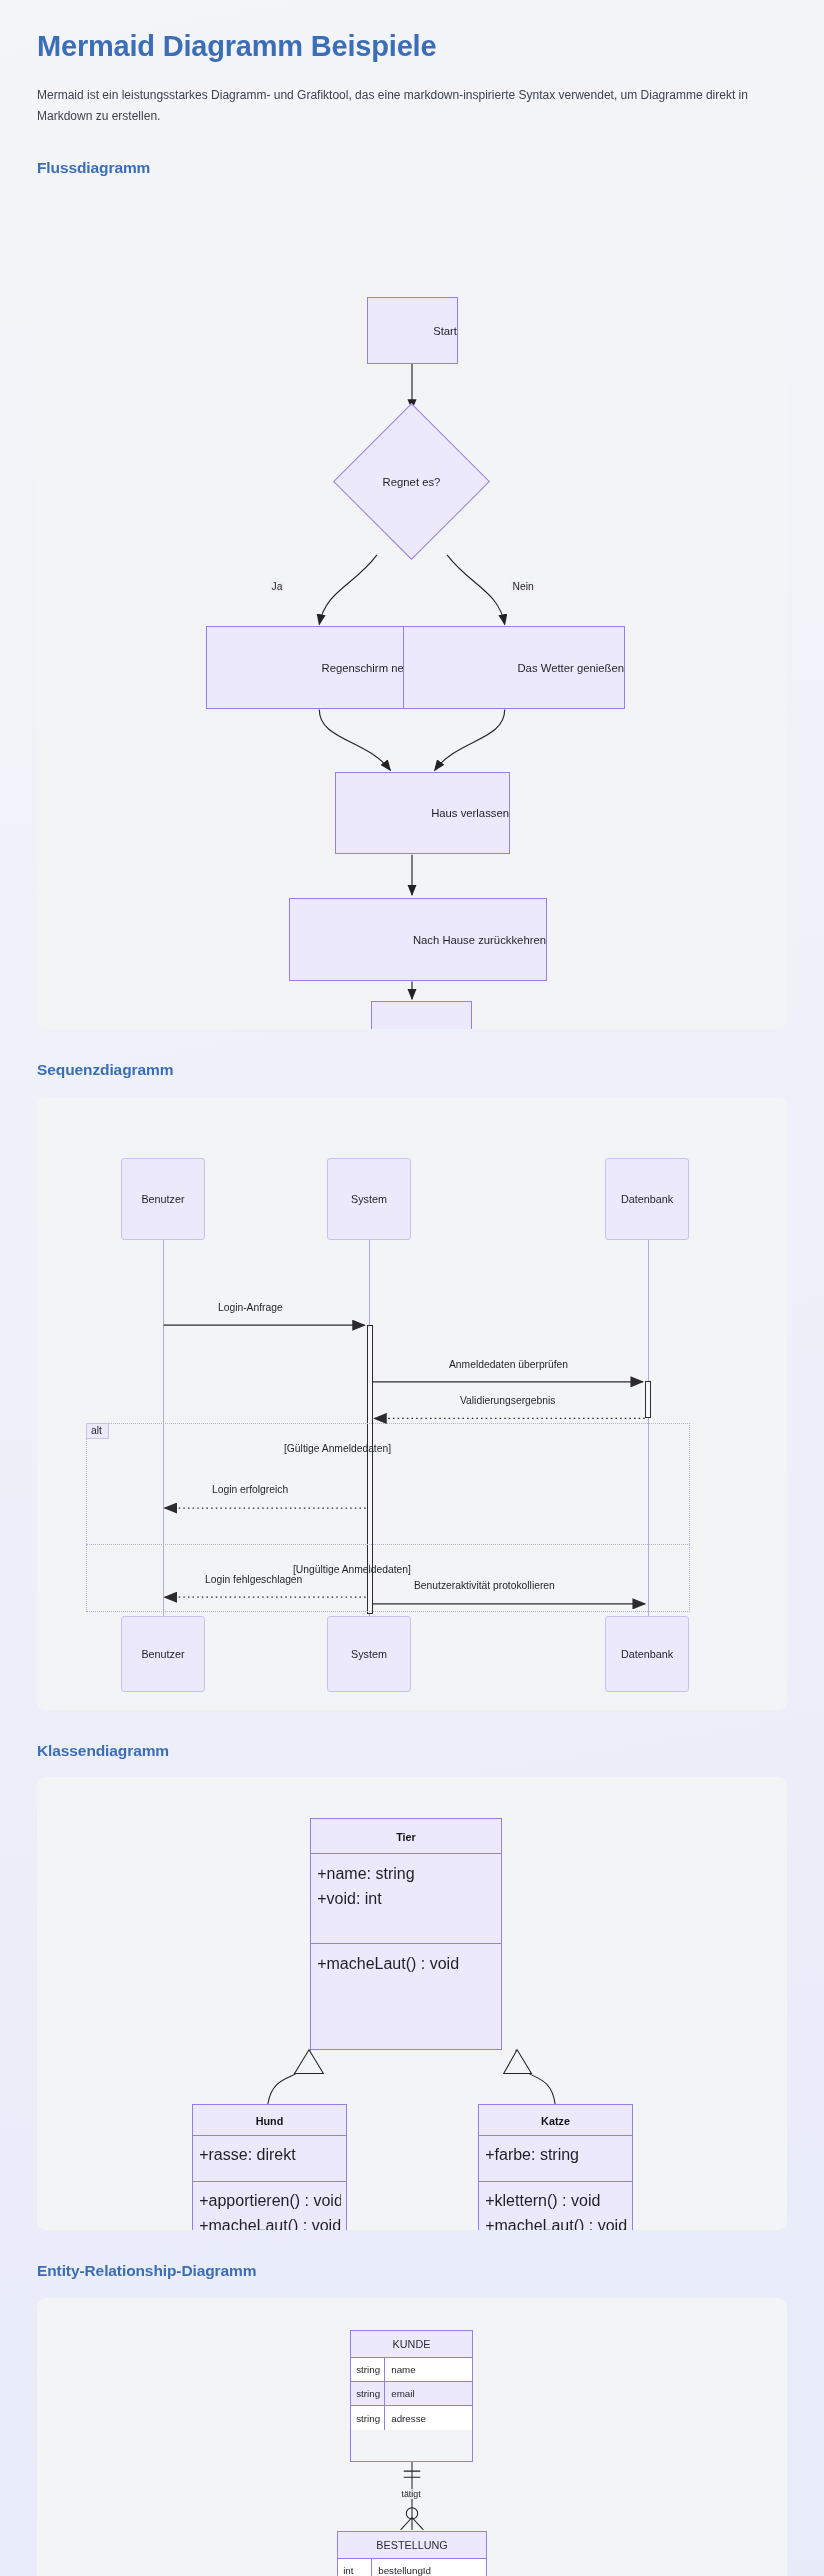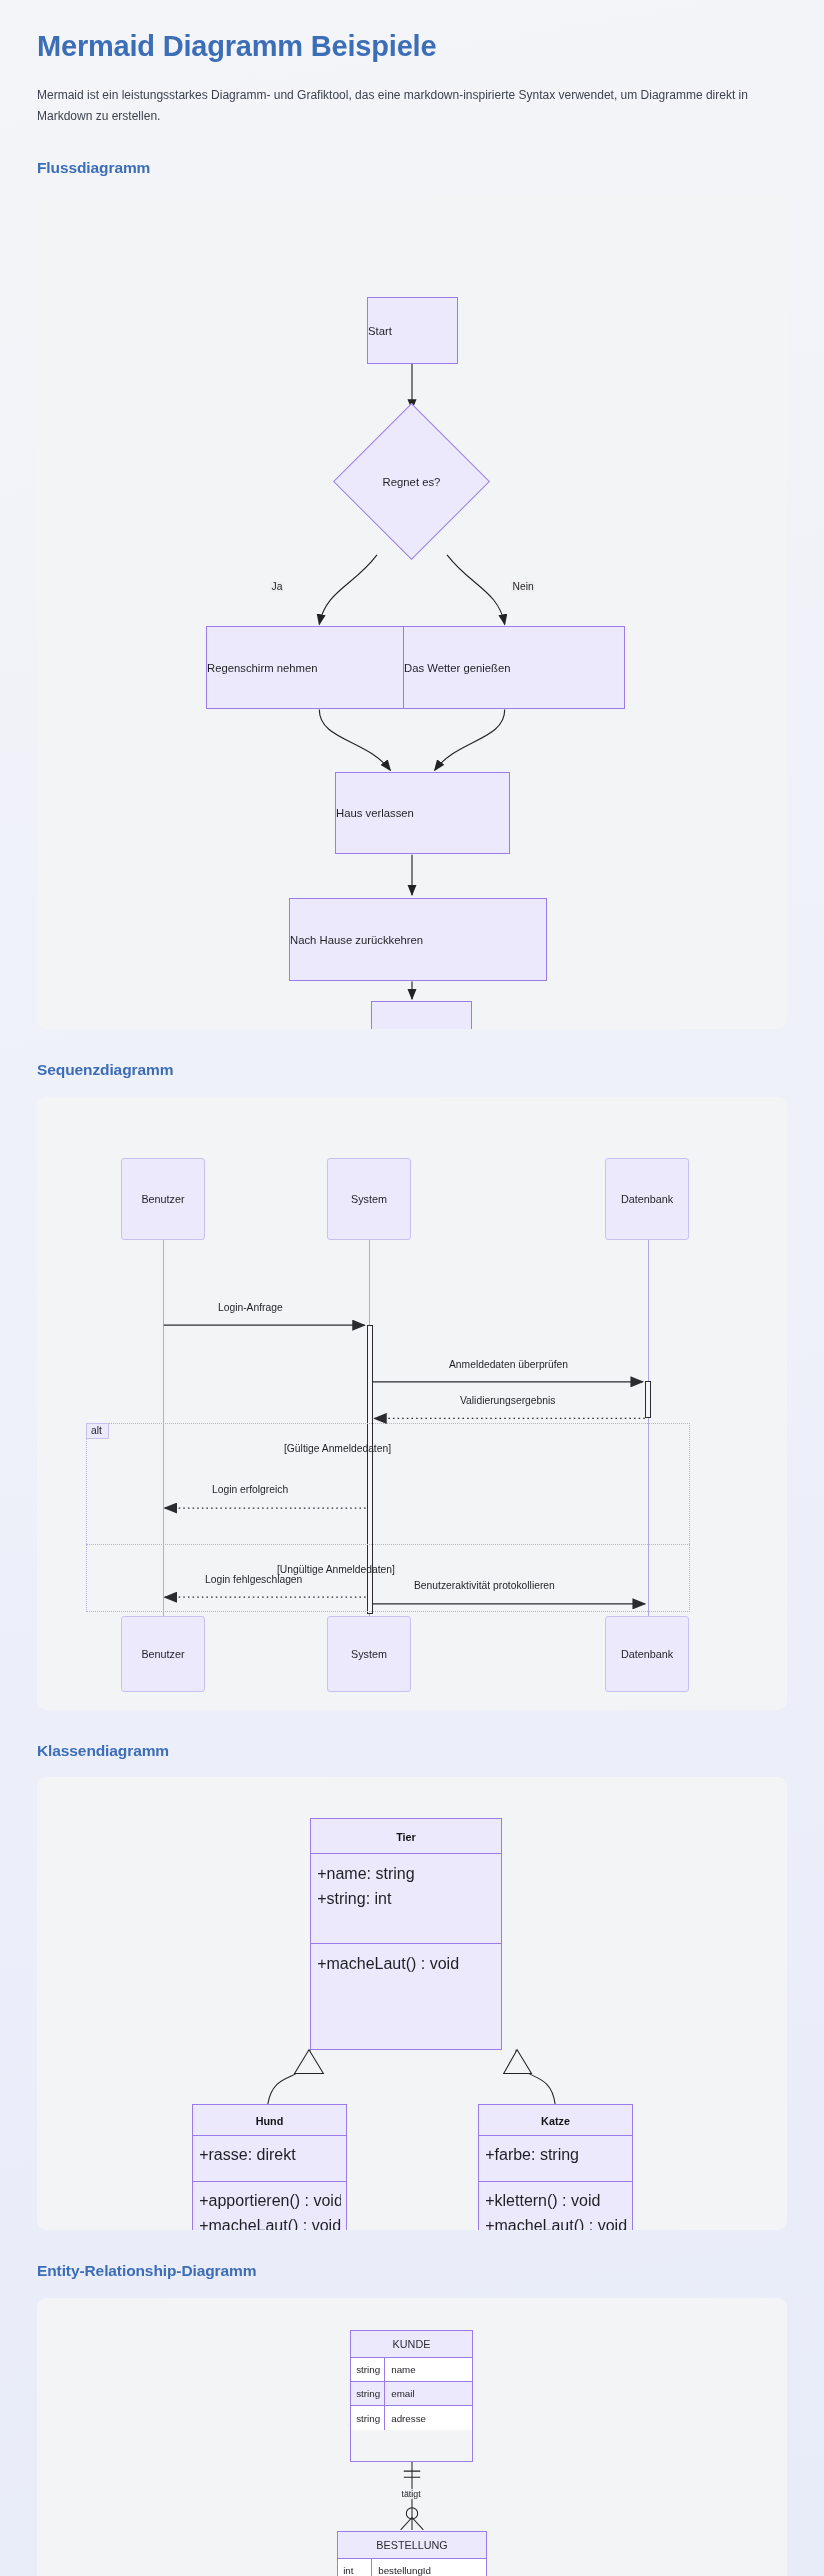--- a/index.html
+++ b/index.html
@@ -52,21 +52,21 @@
 
   
   .mnode {
     position: absolute;
     background: #ece9fd;
     border: 1px solid #9a7ce8;
     color: #1f2024;
     font-size: 11.3px;
     display: flex;
     align-items: center;
-    justify-content: flex-start;
+    justify-content: flex-end;
     overflow: hidden;
     white-space: nowrap;
   }
   .mnode .clip { display:block; overflow:hidden; text-overflow:clip; }
   .diamond-wrap { position: absolute; }
   .diamond {
     width: 100%; height: 100%;
     background: #ece9fd;
     border: 1px solid #9a7ce8;
     transform: rotate(45deg);
@@ -236,21 +236,21 @@
         <span class="clip" style="max-width:84px">Datenbank</span>
       </div>
 
       <div class="activation" style="left:330px;top:228px;width:5.7px;height:289px"></div>
       <div class="activation" style="left:608px;top:284px;width:5.7px;height:37px"></div>
 
       <div class="alt-box" style="left:49px;top:326px;width:604px;height:189px"></div>
       <div class="alt-tag" style="left:49px;top:326px">alt</div>
       <div class="alt-cond" style="left:247px;top:330px">[Gültige Anmeldedaten]</div>
       <div class="alt-divider" style="left:49px;top:447px;width:604px"></div>
-      <div class="alt-cond" style="left:240px;top:451px">[Ungültige Anmeldedaten]</div>
+      <div class="alt-cond" style="left:256px;top:451px">[Ungültige Anmeldedaten]</div>
 
       <svg class="lines" viewBox="0 0 1456 1190" preserveAspectRatio="none">
         <defs>
           <marker id="sar" markerWidth="11" markerHeight="9" refX="10" refY="4.5" orient="auto">
             <path d="M0,0 L11,4.5 L0,9 z" fill="#2b2b30"></path>
           </marker>
           <marker id="sarl" markerWidth="11" markerHeight="9" refX="1" refY="4.5" orient="auto">
             <path d="M11,0 L0,4.5 L11,9 z" fill="#2b2b30"></path>
           </marker>
         </defs>
@@ -286,21 +286,21 @@
         <path d="M930,530 C930,600 996,560 1006,636" stroke="#222" stroke-width="2" fill="none"></path>
         <polygon points="528,530 500,576 556,576" fill="#f3f4f6" stroke="#222" stroke-width="2"></polygon>
         <polygon points="932,530 906,576 960,576" fill="#f3f4f6" stroke="#222" stroke-width="2"></polygon>
       </svg>
 
       <div class="cls" style="left:273px;top:41px;width:192px;height:232px">
         <div class="cls-name">Tier</div>
         <div class="cls-sep"></div>
         <div class="cls-rows" style="height:89px">
           <div class="cls-row">+name: string</div>
-          <div class="cls-row">+string: int</div>
+          <div class="cls-row">+void: int</div>
         </div>
         <div class="cls-sep"></div>
         <div class="cls-rows">
           <div class="cls-row">+macheLaut() : void</div>
         </div>
       </div>
 
       <div class="cls" style="left:155px;top:327px;width:155px;height:129px">
         <div class="cls-name" style="padding:9.3px 3.1px 8.2px">Hund</div>
         <div class="cls-sep"></div>

